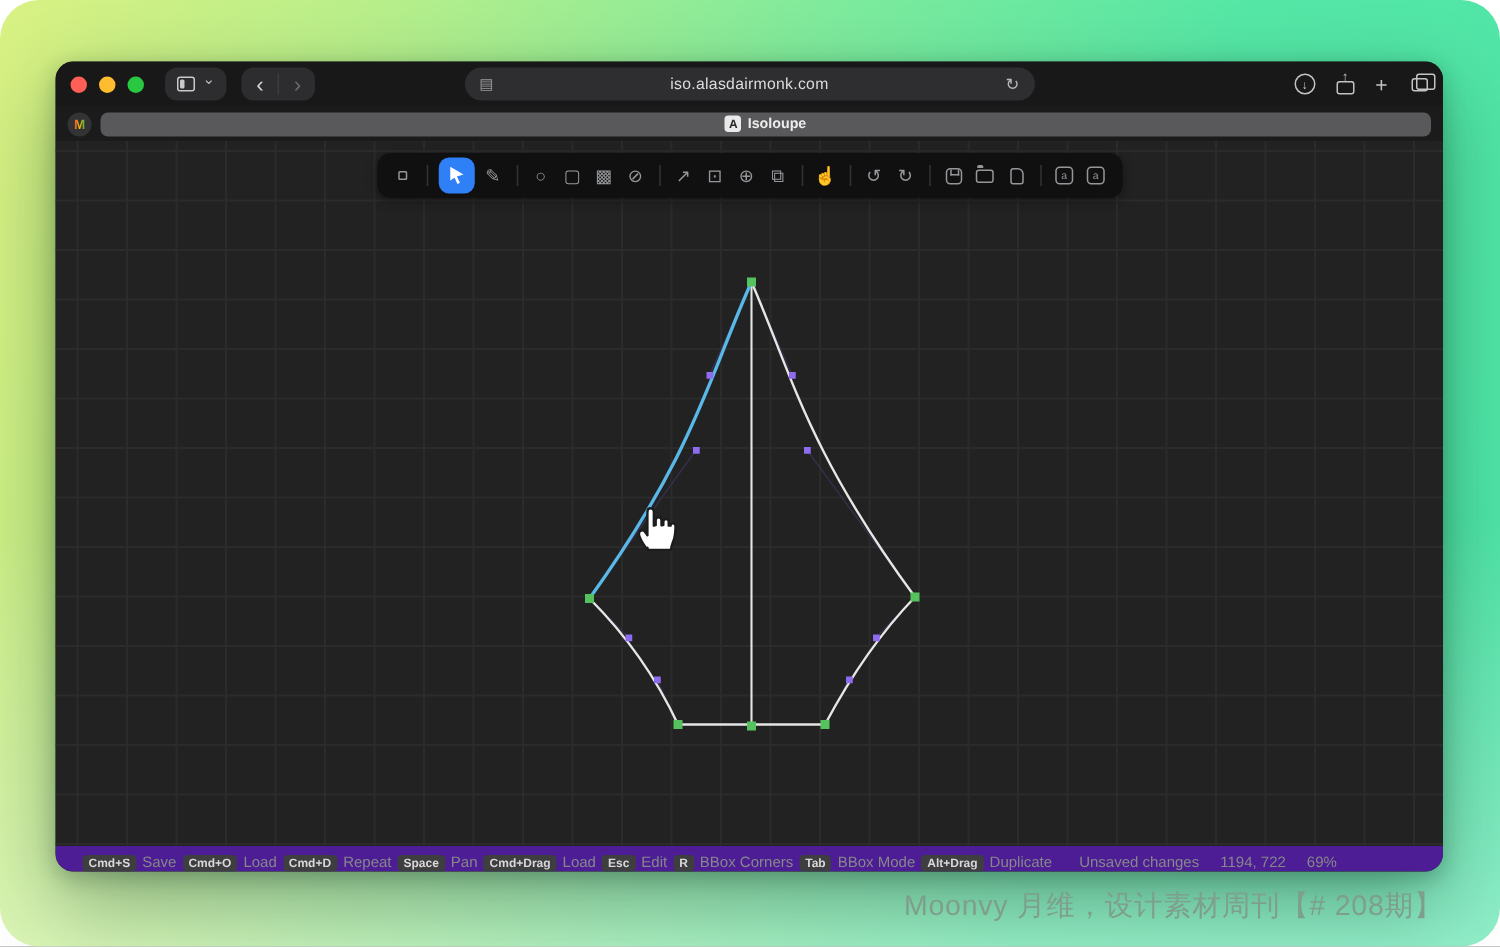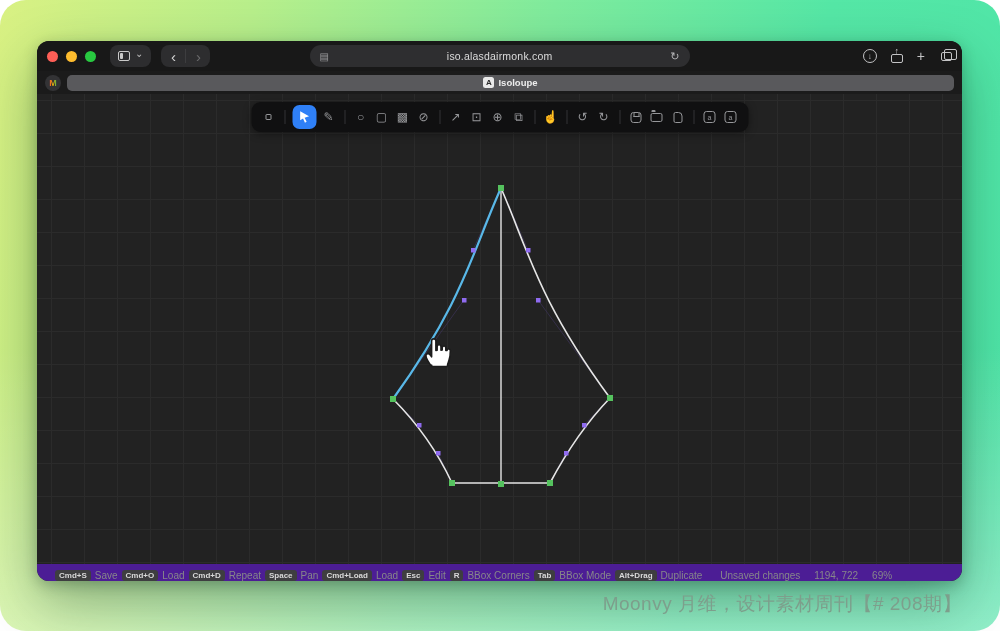--- a/index.html
+++ b/index.html
@@ -271,21 +271,21 @@
           </span>
           <span class="sc">
             <span class="kbd">Cmd+D</span>
             <span class="sc-label">Repeat</span>
           </span>
           <span class="sc">
             <span class="kbd">Space</span>
             <span class="sc-label">Pan</span>
           </span>
           <span class="sc">
-            <span class="kbd">Cmd+Load</span>
+            <span class="kbd">Cmd+Drag</span>
             <span class="sc-label">Load</span>
           </span>
           <span class="sc">
             <span class="kbd">Esc</span>
             <span class="sc-label">Edit</span>
           </span>
           <span class="sc">
             <span class="kbd">R</span>
             <span class="sc-label">BBox Corners</span>
           </span>

